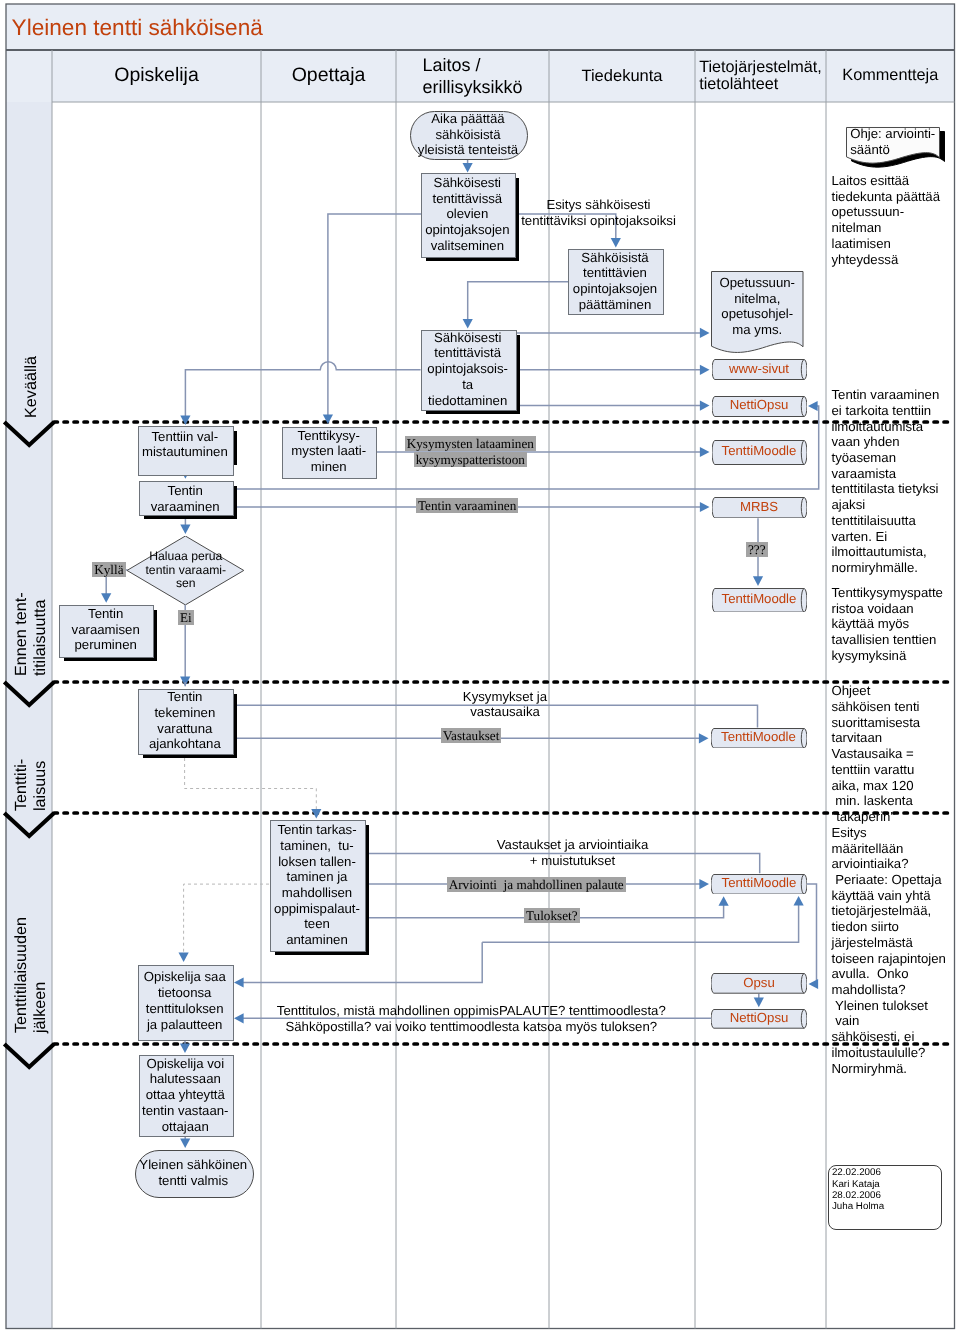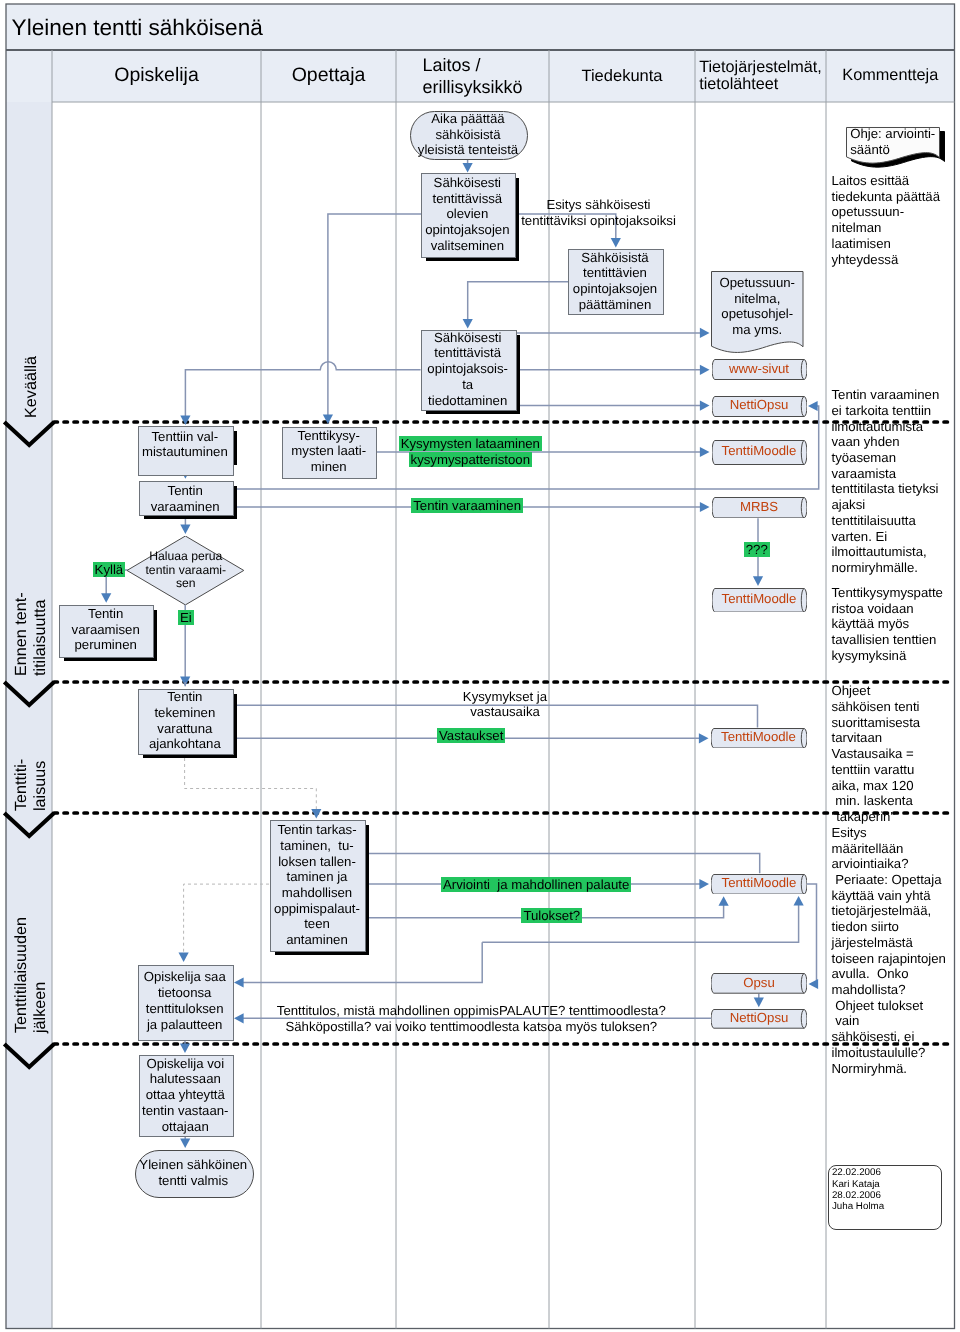--- a/index.html
+++ b/index.html
@@ -3,39 +3,39 @@
 <style>html,body{margin:0;padding:0;background:#fff;}
 body{width:960px;height:1332px;overflow:hidden;font-family:"Liberation Sans",sans-serif;}
 #page{position:relative;width:960px;height:1332px;background:#fff;
       -webkit-font-smoothing:antialiased;text-rendering:geometricPrecision;}
 .abs{position:absolute;}
 svg.layer{position:absolute;left:0;top:0;width:960px;height:1332px;}
 #grid{z-index:1}
 #bands{z-index:2}
 #wires{z-index:3}
 .headfill{position:absolute;background:#e8edf5;}
-.title-txt{position:absolute;font-size:22.6px;color:#000000;white-space:nowrap;z-index:2;}
+.title-txt{position:absolute;font-size:22.6px;color:#c2410c;white-space:nowrap;z-index:2;}
 .col-head{position:absolute;display:flex;align-items:center;justify-content:center;
           text-align:left;color:#000;z-index:2;}
 .col-head span{white-space:pre-line;display:block;}
 .phase-lab{position:absolute;font-size:16.2px;line-height:18.9px;color:#000;
            transform-origin:0 0;transform:rotate(-90deg);white-space:pre;z-index:2;}
 .node{position:absolute;z-index:4;}
 .node>.lbl{position:absolute;left:-7px;right:-7px;text-align:center;font-size:13.2px;
            line-height:15.73px;color:#000;white-space:pre;}
 .shadow{position:absolute;background:#000;z-index:3;}
 .boxshape{position:absolute;left:0;top:0;width:100%;height:100%;background:#e3e8f2;
           border:1px solid #6e737a;}
 .stadium{position:absolute;left:0;top:0;width:100%;height:100%;background:#e3e8f2;
          border:1px solid #4a4a4a;border-radius:999px;}
 .edge-lab{position:absolute;font-size:13.2px;color:#000;white-space:nowrap;width:500px;
           text-align:center;z-index:5;}
 .edge-lab>div{line-height:15.73px;height:15.73px;}
 .edge-lab>div>span{white-space:pre;}
-.edge-lab.masked>div>span{background:#22c55e;padding:0 2px;}
+.edge-lab.masked>div>span{background:#a3a3a3;padding:0 2px;font-family:Liberation Serif, serif;}
 .cmt{position:absolute;font-size:13.2px;color:#000;white-space:nowrap;z-index:5;font-size:13.2px;}
 .cmt>div{line-height:15.73px;height:15.73px;white-space:pre;}
 .sig{position:absolute;font-size:9.8px;color:#000;white-space:nowrap;z-index:5;}
 .sig>div{line-height:11.35px;height:11.35px;white-space:pre;}
 .ds-lab{position:absolute;left:0;right:0;text-align:center;font-size:13.2px;color:#c2410c;
         white-space:nowrap;}
 </style></head><body>
 
 <div id="page">
 <div class="headfill" style="left:6.0px;top:4.0px;width:948.5px;height:46.0px;"></div>
@@ -359,20 +359,24 @@
 <div class="edge-lab" style="left:255.00px;top:688.73px;">
 <div><span>Kysymykset ja</span></div>
 <div><span>vastausaika</span></div>
 </div>
 <div class="edge-lab masked" style="left:221.20px;top:728.43px;">
 <div><span>Vastaukset</span></div>
 </div>
 <div class="edge-lab masked" style="left:506.80px;top:542.33px;">
 <div><span>???</span></div>
 </div>
+<div class="edge-lab" style="left:322.50px;top:837.13px;">
+<div><span>Vastaukset ja arviointiaika</span></div>
+<div><span>+ muistutukset</span></div>
+</div>
 <div class="edge-lab masked" style="left:286.20px;top:876.63px;">
 <div><span>Arviointi  ja mahdollinen palaute</span></div>
 </div>
 <div class="edge-lab masked" style="left:301.80px;top:908.43px;">
 <div><span>Tulokset?</span></div>
 </div>
 <div class="edge-lab" style="left:221.30px;top:1002.93px;">
 <div><span>Tenttitulos, mistä mahdollinen oppimisPALAUTE? tenttimoodlesta?</span></div>
 <div><span>Sähköpostilla? vai voiko tenttimoodlesta katsoa myös tuloksen?</span></div>
 </div>
@@ -419,21 +423,21 @@
 <div>määritellään</div>
 <div>arviointiaika?</div>
 <div> Periaate: Opettaja</div>
 <div>käyttää vain yhtä</div>
 <div>tietojärjestelmää,</div>
 <div>tiedon siirto</div>
 <div>järjestelmästä</div>
 <div>toiseen rajapintojen</div>
 <div>avulla.  Onko</div>
 <div>mahdollista?</div>
-<div> Ohjeet tulokset</div>
+<div> Yleinen tulokset</div>
 <div> vain</div>
 <div>sähköisesti, ei</div>
 <div>ilmoitustaululle?</div>
 <div>Normiryhmä.</div>
 </div>
 <div class="abs" style="left:828.40px;top:1165.30px;width:112.00px;height:62.40px;border:1px solid #3f3f3f;border-radius:8px;z-index:4;"></div>
 <div class="sig" style="left:831.90px;top:1167.30px;">
 <div>22.02.2006</div>
 <div>Kari Kataja</div>
 <div>28.02.2006</div>

